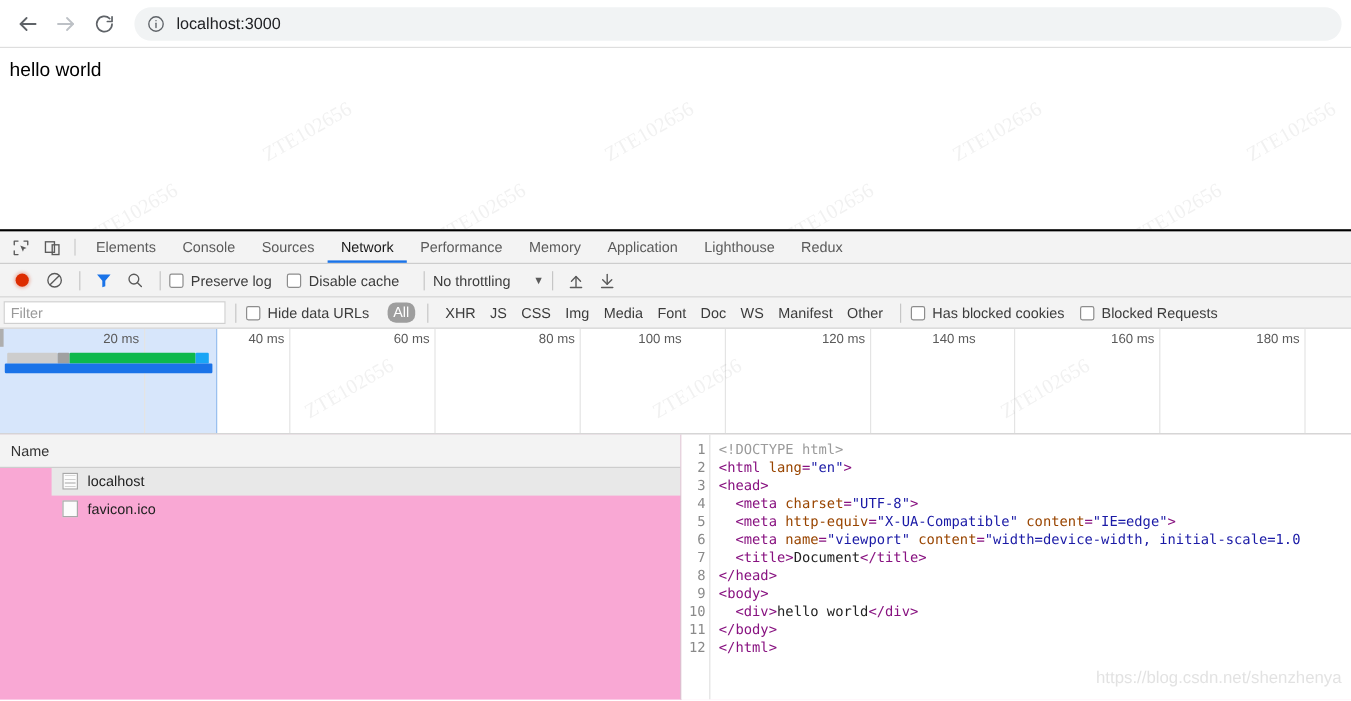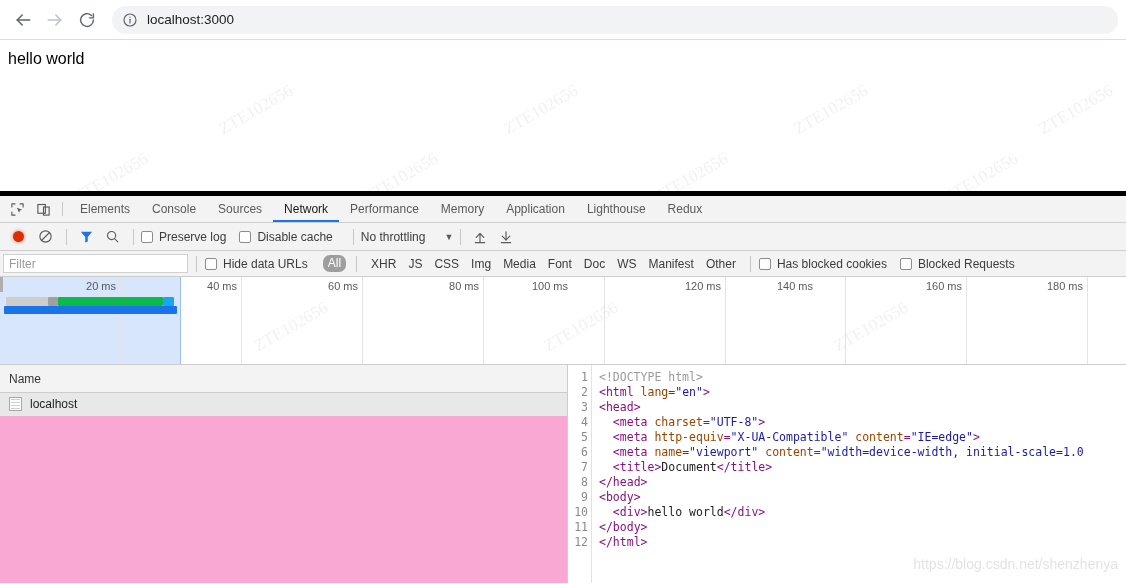--- a/index.html
+++ b/index.html
@@ -71,21 +71,21 @@
   }
   .page-text {
     font-size: 16px;
     color: #000000;
     line-height: 20px;
   }
 
   
   .devtools {
     position: relative;
-    border-top: 5px solid #000000;
+    border-top: 2px solid #000000;
     background: #ffffff;
     height: 392px;
     display: flex;
     flex-direction: column;
   }
 
   
   .dt-tabbar {
     height: 27px;
     background: #f3f3f3;
@@ -289,20 +289,21 @@
     color: #333;
   }
   .req-row {
     height: 23px;
     display: flex;
     align-items: center;
     padding-left: 9px;
     font-size: 12px;
     color: #222;
     border-bottom: 1px solid transparent;
+    margin-left: 43px;
   }
   .req-row.selected { background: #e8e8e8; }
   .file-icon {
     width: 13px; height: 14px;
     border: 1px solid #a8a8a8;
     background: #fcfcfc;
     margin-right: 8px;
     flex: 0 0 auto;
     position: relative;
   }
@@ -604,20 +605,24 @@
     <div class="panes">
 
       <div class="left-pane">
         <div class="list-header">
           <span>Name</span>
         </div>
         <div class="req-row selected">
           <span class="file-icon doc"></span>
           <span>localhost</span>
         </div>
+        <div class="req-row">
+          <span class="file-icon"></span>
+          <span>favicon.ico</span>
+        </div>
       </div>
 
       <div class="right-pane">
 
         <div class="code-view">
           <div class="gutter" id="gutter">
               <div style="height: 15px;">1</div>
               <div style="height: 15px;">2</div>
               <div style="height: 15px;">3</div>
               <div style="height: 15px;">4</div>

